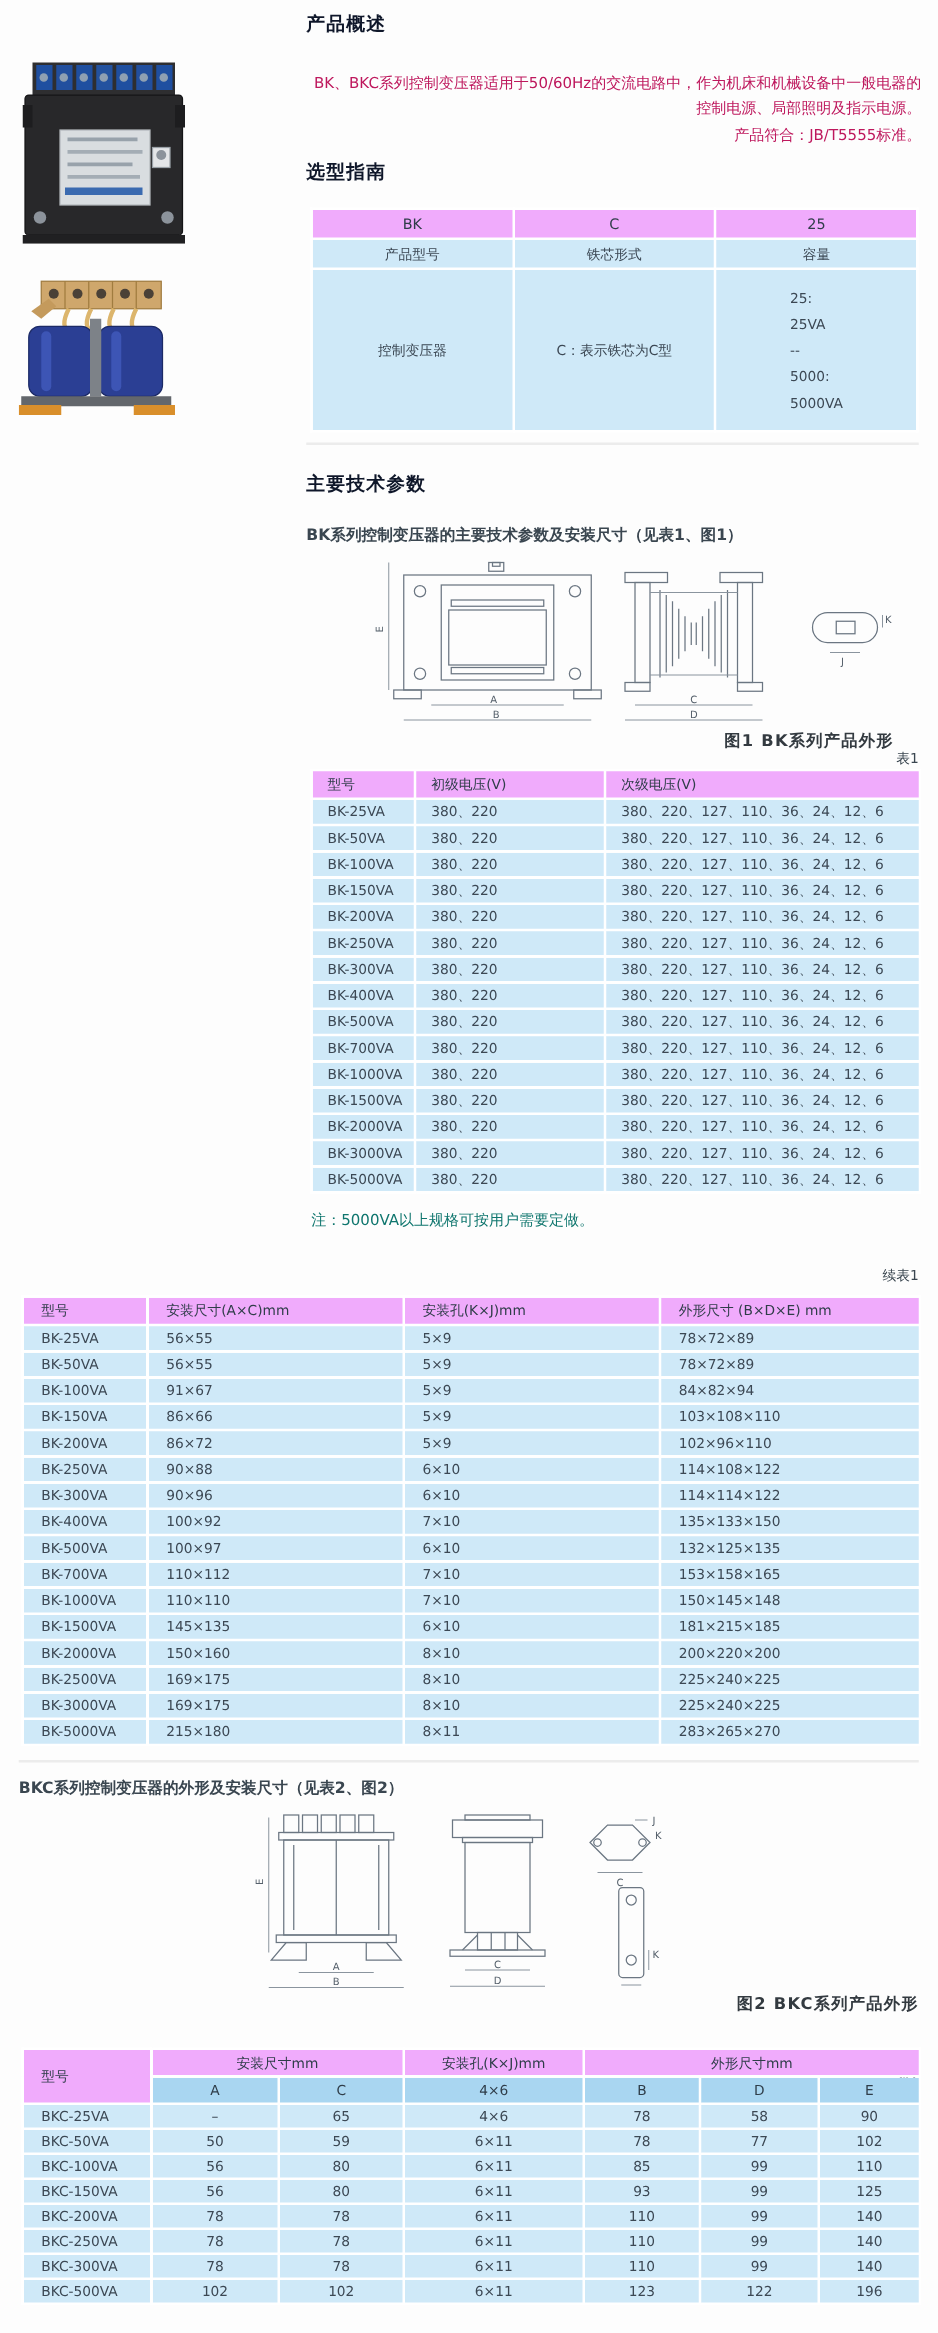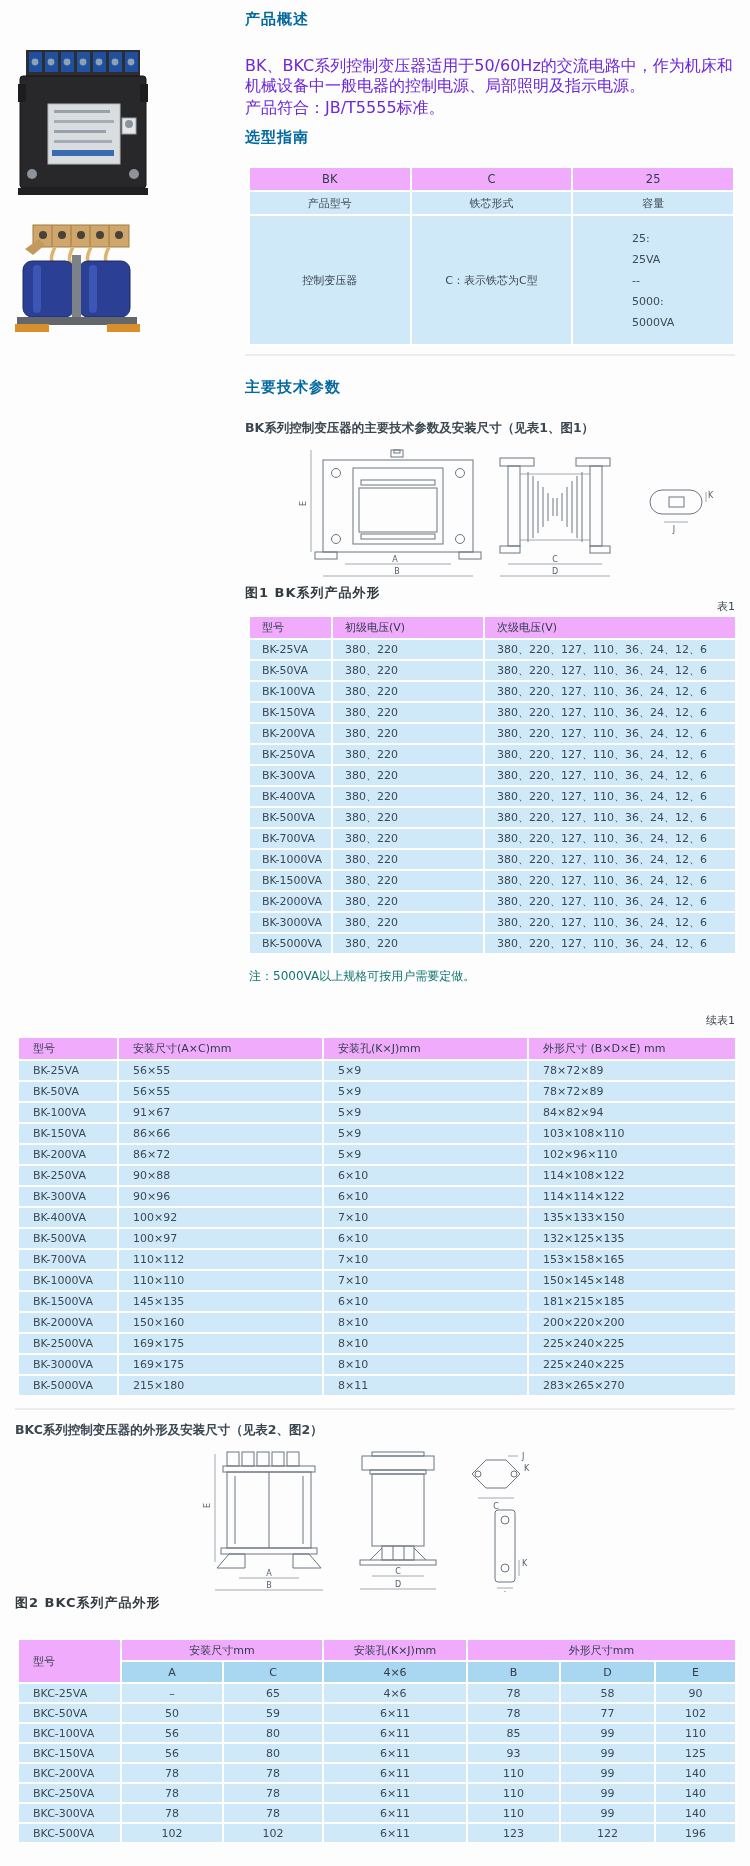--- a/index.html
+++ b/index.html
@@ -2,24 +2,24 @@
 <html><head>
 <meta charset="utf-8">
 <style>
   html,body{margin:0;padding:0;}
   body{
     width:750px;height:1866px;position:relative;background:#fdfdfd;
     font-family:"DejaVu Sans","Liberation Sans",sans-serif;
     color:#46535f;overflow:hidden;
   }
   .abs{position:absolute;}
-  .heading{font-size:15px;font-weight:700;color:#0369a1;letter-spacing:1px;}
-  .para{font-size:16px;line-height:20px;color:#6d28d9;}
+  .heading{font-size:15px;font-weight:700;color:#0f172a;letter-spacing:1px;}
+  .para{font-size:12px;line-height:20px;color:#be185d;text-align:right;}
   .intro{font-size:12.5px;font-weight:600;color:#3a4650;}
-  .caption{font-size:13px;font-weight:600;color:#333a40;text-align:left;letter-spacing:1px;}
+  .caption{font-size:13px;font-weight:600;color:#333a40;text-align:right;letter-spacing:1px;}
   .tbl-label{font-size:11px;color:#3a4650;text-align:right;}
   .note{font-size:12px;color:#0f766e;}
   .divider{height:2px;background:#ececec;}
 
   table{border-collapse:collapse;table-layout:fixed;}
   td,th{border:2px solid #ffffff;font-weight:normal;font-size:11px;color:#3c4854;
         vertical-align:middle;overflow:hidden;white-space:nowrap;}
   th{background:#f0abfc;color:#2f3d49;}
   td{background:#cfe9f8;}
 

